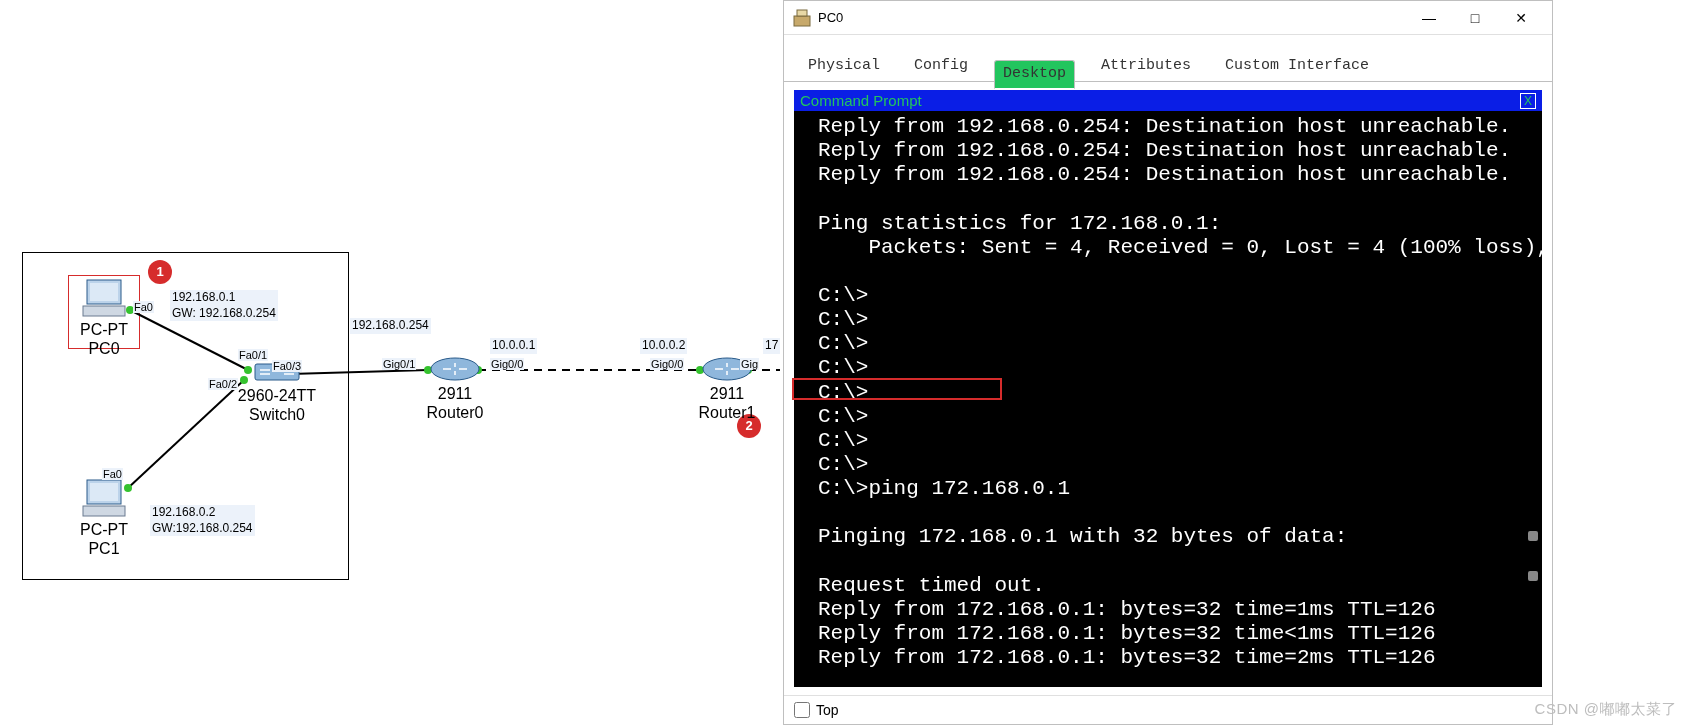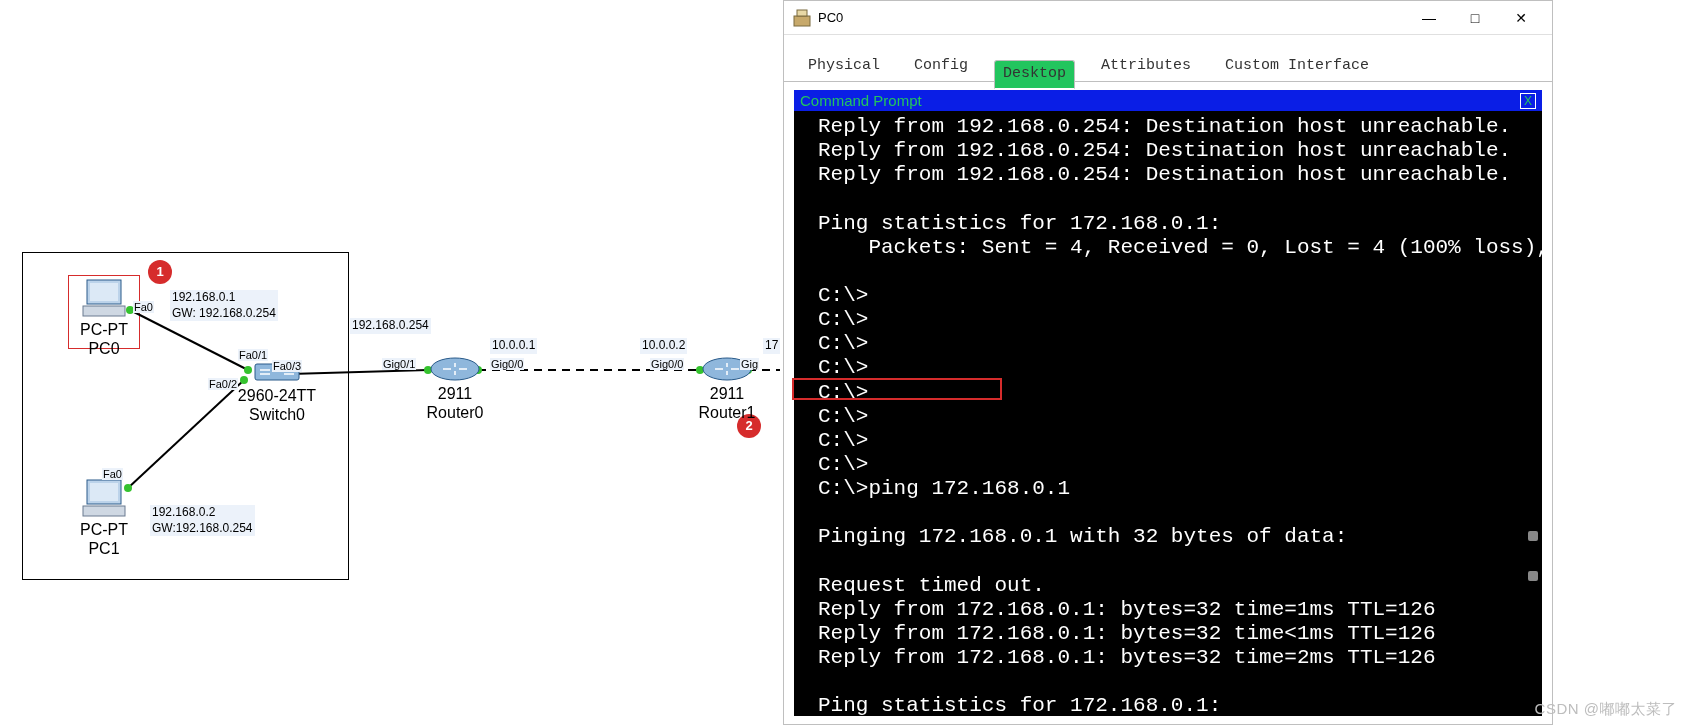--- a/index.html
+++ b/index.html
@@ -209,17 +209,21 @@
     Packets: Sent = 4, Received = 3, Lost = 1 (25% loss),
 Approximate round trip times in milli-seconds:
     Minimum = 0ms, Maximum = 2ms, Average = 1ms
 
 C:\&gt;
       <div class="term-scroll"></div>
       <div class="term-scroll2"></div>
     </div>
   </div>
 
+  <div class="footer">
+    <input type="checkbox" style="">
+    <span>Top</span>
+  </div>
 </div>
 
 <div class="ping-highlight"></div>
 
 <div class="watermark">CSDN @嘟嘟太菜了</div>
 
 </body></html>

